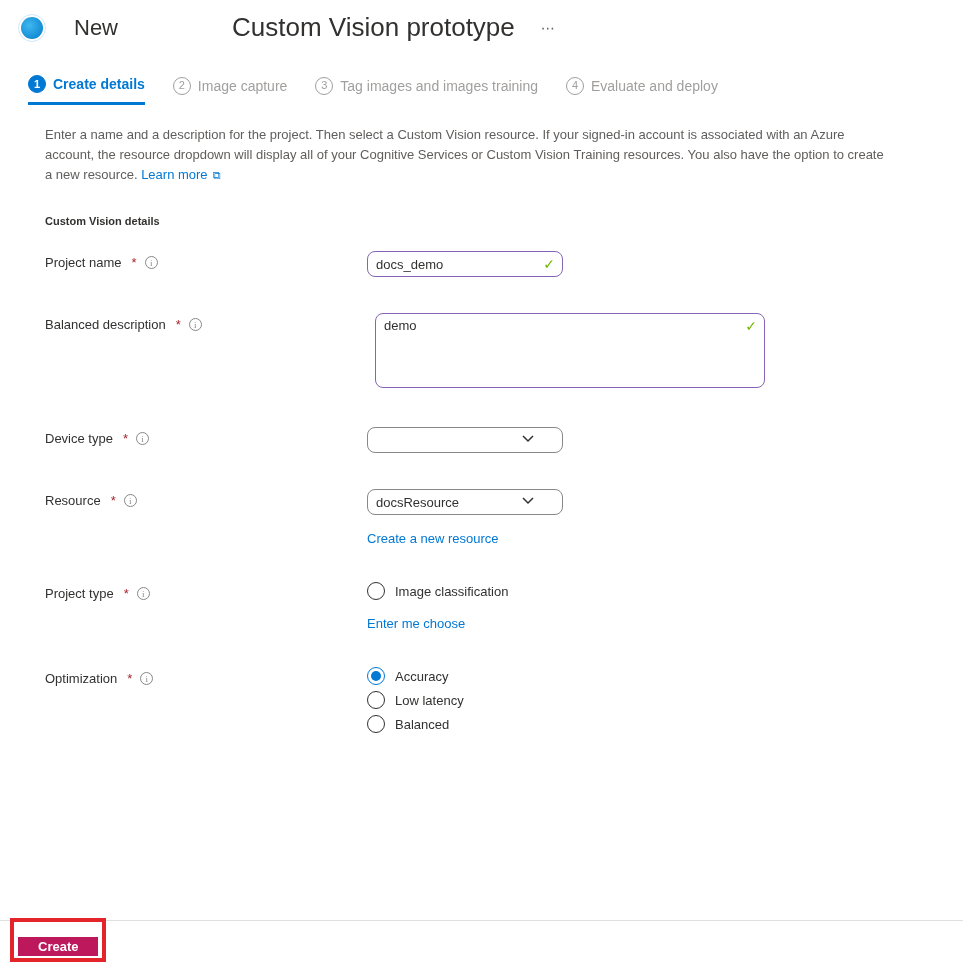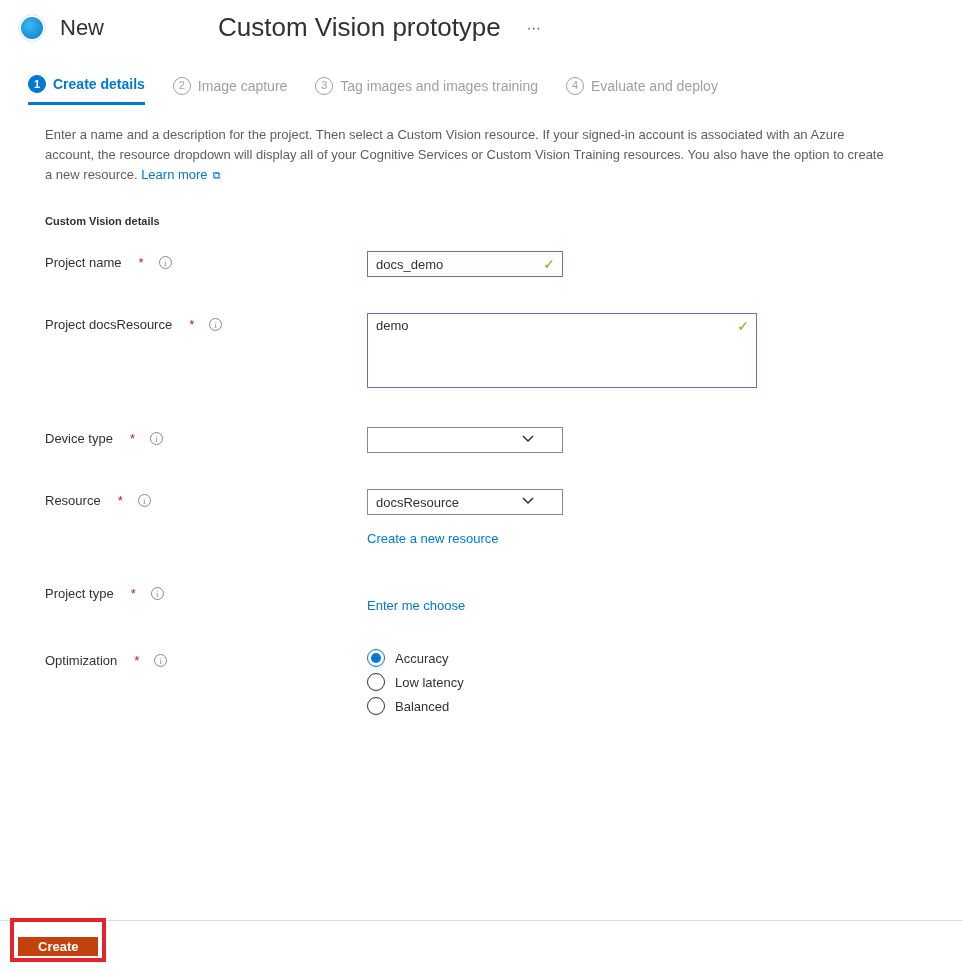--- a/index.html
+++ b/index.html
@@ -25,20 +25,21 @@
       background: radial-gradient(circle at 40% 40%, #3fb7f0 0%, #0e87d0 70%);
       border: 1px solid #d0e8f7;
       padding: 2px;
       background-clip: content-box;
     }
     .header-new {
       font-size: 22px;
       font-weight: 400;
       color: #323130;
       margin-right: 100px;
+      margin-left: 14px;
     }
     .header-title {
       font-size: 26px;
       font-weight: 400;
       color: #323130;
     }
     .header-dots {
       margin-left: 12px;
       color: #605e5c;
       cursor: pointer;
@@ -109,21 +110,21 @@
     }
     .form-row {
       display: flex;
       align-items: flex-start;
       margin-bottom: 36px;
     }
     .label-col {
       width: 322px;
       display: flex;
       align-items: center;
-      gap: 15px;
+      gap: 8px;
       padding-top: 4px;
       font-size: 13px;
       color: #323130;
     }
     .req { color: #a4262c; margin-left: 2px; }
     .info-icon {
       width: 13px; height: 13px;
       border: 1px solid #8a8886;
       border-radius: 50%;
       display: inline-flex;
@@ -134,38 +135,39 @@
       font-style: normal;
       font-family: Georgia, serif;
       cursor: default;
     }
     .field-col { flex: 1; }
     .text-input, .select-box, .textarea-input {
       font-family: inherit;
       font-size: 13px;
       padding: 4px 28px 4px 8px;
       border: 1px solid #8a8886;
-      border-radius: 0;
+      border-radius: 8px;
       background: #fff;
       color: #323130;
     }
     .text-input { width: 196px; height: 26px; }
     .select-box {
       width: 196px; height: 26px;
       position: relative;
       display: flex;
       align-items: center;
       cursor: pointer;
       gap: 20px;
     }
     .textarea-input {
       width: 390px;
       height: 75px;
       resize: none;
       line-height: 1.3;
+      margin-left: 8px;
     }
     .valid { border-color: #8764b8; }
     .valid-wrap { position: relative; display: inline-block; }
     .check-icon {
       position: absolute;
       right: 8px; top: 5px;
       color: #6bb700;
       font-size: 14px;
     }
     .chevron-down {
@@ -201,21 +203,21 @@
     }
     .radio-item.selected .radio-inner { background: #0078d4; }
     
     .footer {
       position: absolute;
       bottom: 0; left: 0; right: 0;
       border-top: 1px solid #e1dfdd;
       padding: 16px 18px;
     }
     .create-btn {
-      background: #c2410c;
+      background: #be185d;
       color: #fff;
       border: none;
       padding: 2px 20px;
       font-size: 13px;
       font-weight: 600;
       cursor: pointer;
       font-family: inherit;
     }
     .highlight-box {
       position: absolute;
@@ -274,21 +276,21 @@
     <div class="field-col">
       <span class="valid-wrap">
         <input class="text-input valid" value="docs_demo" style="">
         <span class="check-icon">✓</span>
       </span>
     </div>
   </div>
 
   <div class="form-row">
     <div class="label-col">
-      <span>Project docsResource</span>
+      <span>Balanced description</span>
         <span class="req">*</span>
       <span class="info-icon">i</span>
     </div>
     <div class="field-col">
       <span class="valid-wrap">
         <textarea class="textarea-input valid" style="">demo</textarea>
         <span class="check-icon">✓</span>
       </span>
     </div>
   </div>
@@ -331,20 +333,26 @@
   </div>
 
   <div class="form-row">
     <div class="label-col">
       <span>Project type</span>
         <span class="req">*</span>
       <span class="info-icon">i</span>
     </div>
     <div class="field-col">
       <div class="radio-group">
+        <label class="radio-item">
+          <span class="radio-outer">
+              <span class="radio-inner"></span>
+            </span>
+          <span>Image classification</span>
+        </label>
       </div>
       <div class="link-text">Enter me choose</div>
     </div>
   </div>
 
   <div class="form-row">
     <div class="label-col">
       <span>Optimization</span>
         <span class="req">*</span>
       <span class="info-icon">i</span>

